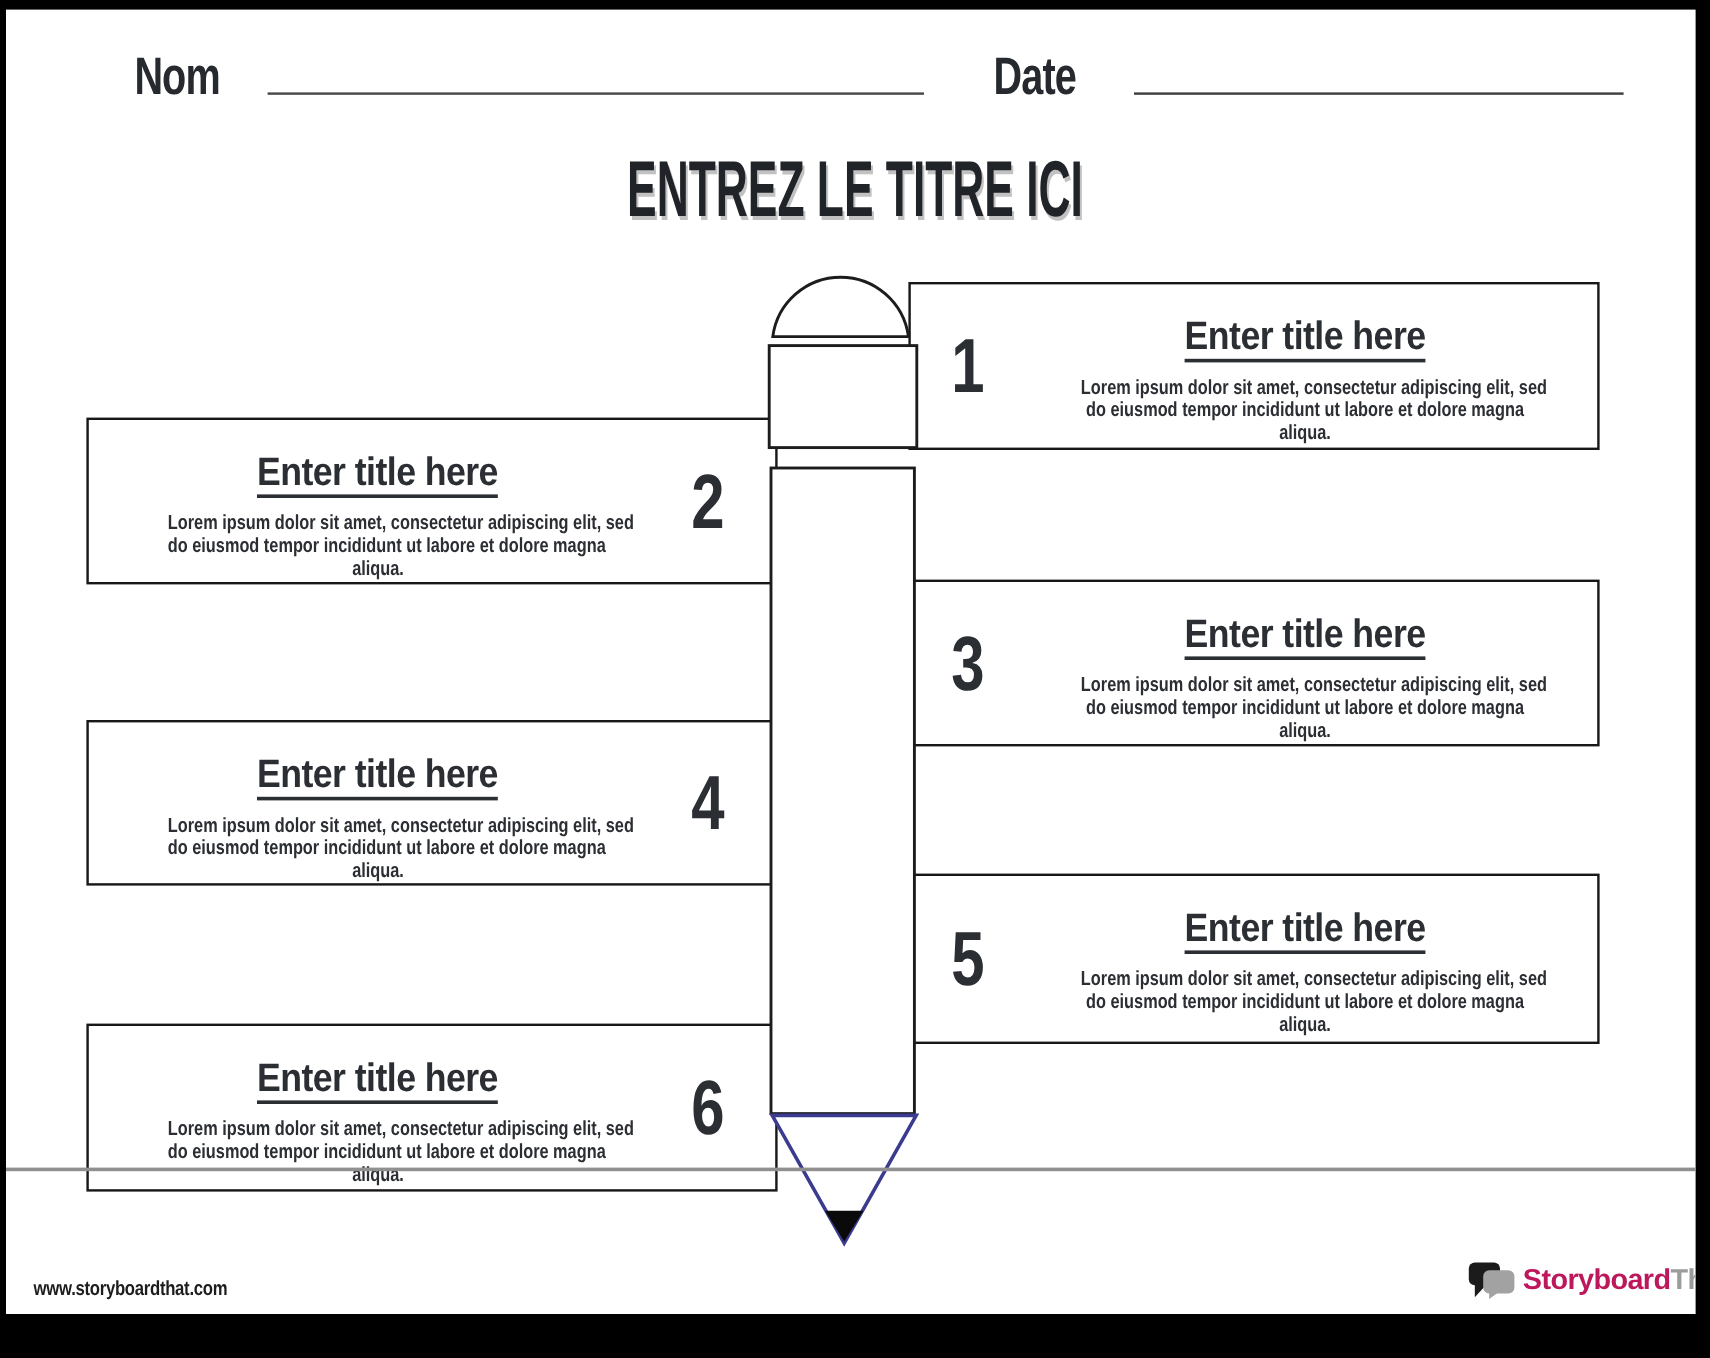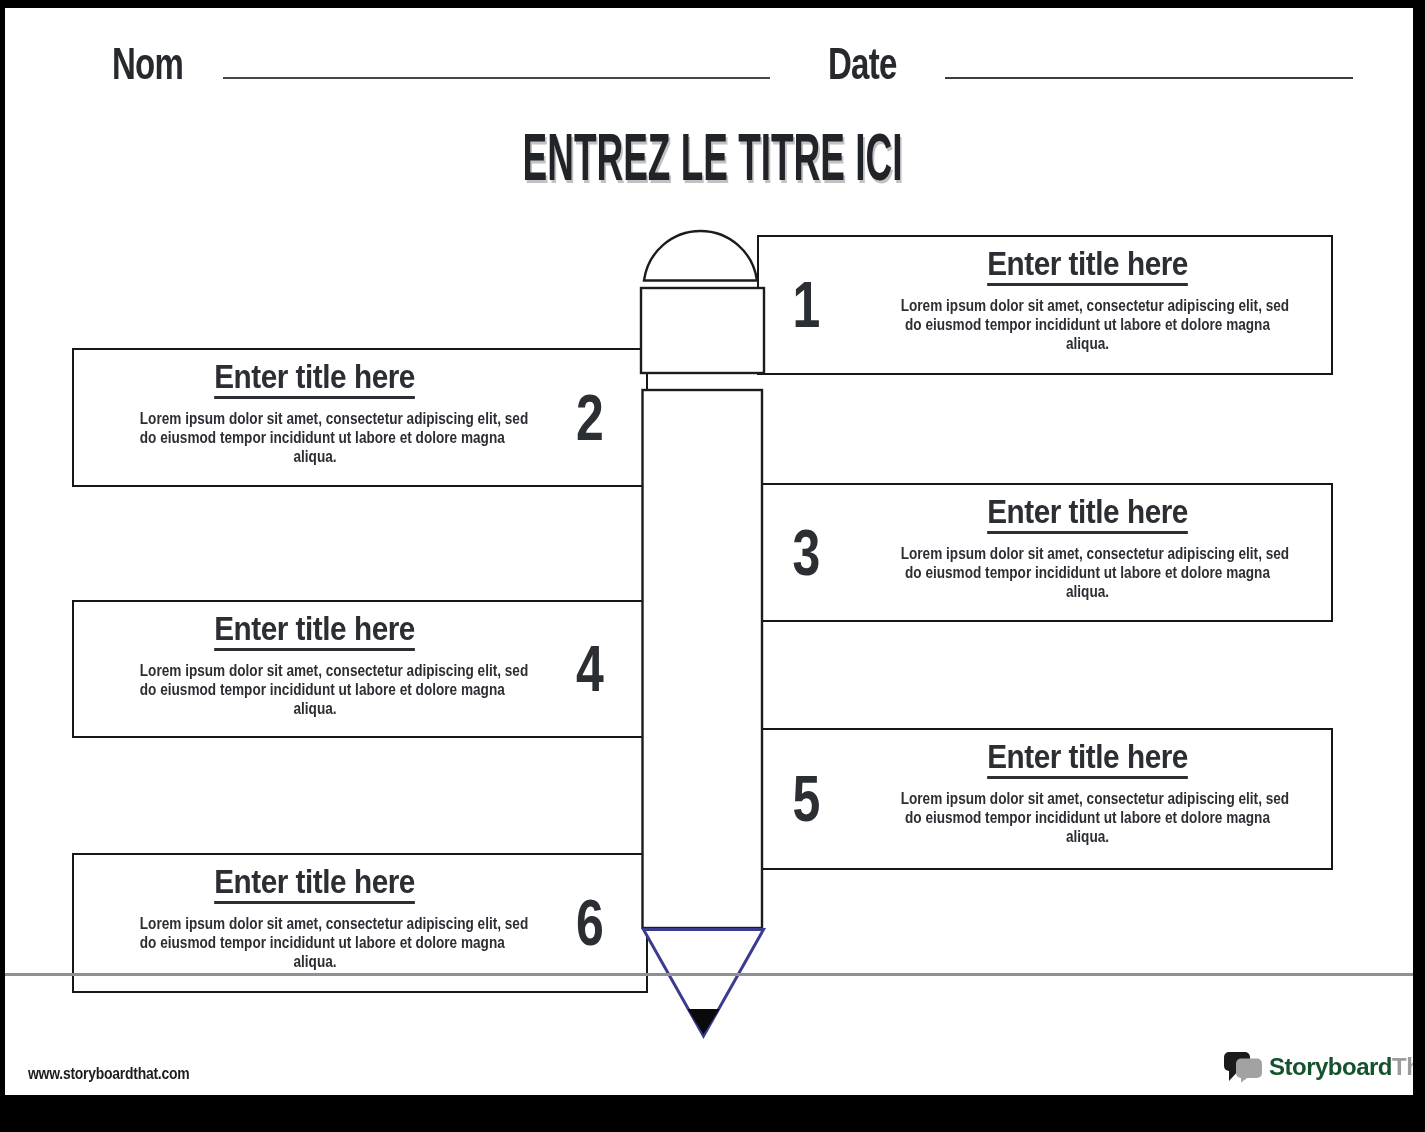--- a/index.html
+++ b/index.html
@@ -26,37 +26,37 @@
     text-shadow:3px 3px 0 #c2c2c2;white-space:nowrap}
 
   .note-box{position:absolute;background:#fff;border:2px solid var(--box-border);
     box-sizing:border-box;display:flex;z-index:1}
   .note-box.right{flex-direction:row}
   .note-box.left{flex-direction:row-reverse}
   .box-number{display:flex;align-items:center;justify-content:center;
     font-weight:bold;font-size:64px;transform:scaleX(.78);color:#2b2e33}
   .right .box-number{width:95px}
   .left .box-number{width:112px}
-  .box-content{flex:1;padding-top:10px;min-width:0}
+  .box-content{flex:1;padding-top:26px;min-width:0}
   .left  .box-content{padding-left:22px}
   .right .box-content{padding-right:10px}
   .box-title-row{text-align:center;line-height:36px;white-space:nowrap}
   .box-title{display:inline-block;font-weight:bold;font-size:33px;letter-spacing:-.5px;
     border-bottom:3px solid #2b2e33;padding-bottom:1px;line-height:1.05;
     transform:scaleX(.9);transform-origin:center;color:#2b2e33}
   .box-body{margin-top:8px;text-align:center;transform:scaleX(.8);transform-origin:center top}
   .box-body .ln{font-weight:bold;font-size:17px;line-height:19px;white-space:nowrap;color:#2b2e33}
 
   .pencil-svg{position:absolute;left:615px;top:215px;z-index:2}
 
   .footer-url{position:absolute;left:28px;top:1064px;font-weight:bold;font-size:17px;
     letter-spacing:-.3px;transform:scaleX(.82);transform-origin:left top;color:#1d1d1d}
   .brand{position:absolute;left:1222px;top:1048px;display:flex;align-items:center;gap:5px;z-index:3}
   .brand-text{font-size:24px;font-weight:bold;letter-spacing:-.5px;white-space:nowrap}
-  .brand-text .b1{color:#14532d}
+  .brand-text .b1{color:#be185d}
   .brand-text .b2{color:var(--brand-gray)}
 </style>
 </head>
 <body>
 
 <div class="page">
   <div class="canvas">
 
     <div class="hdr-label" style="left:112px;top:42px">Nom</div>
     <div class="hdr-line" style="left:223px;top:77px;width:547px"></div>

